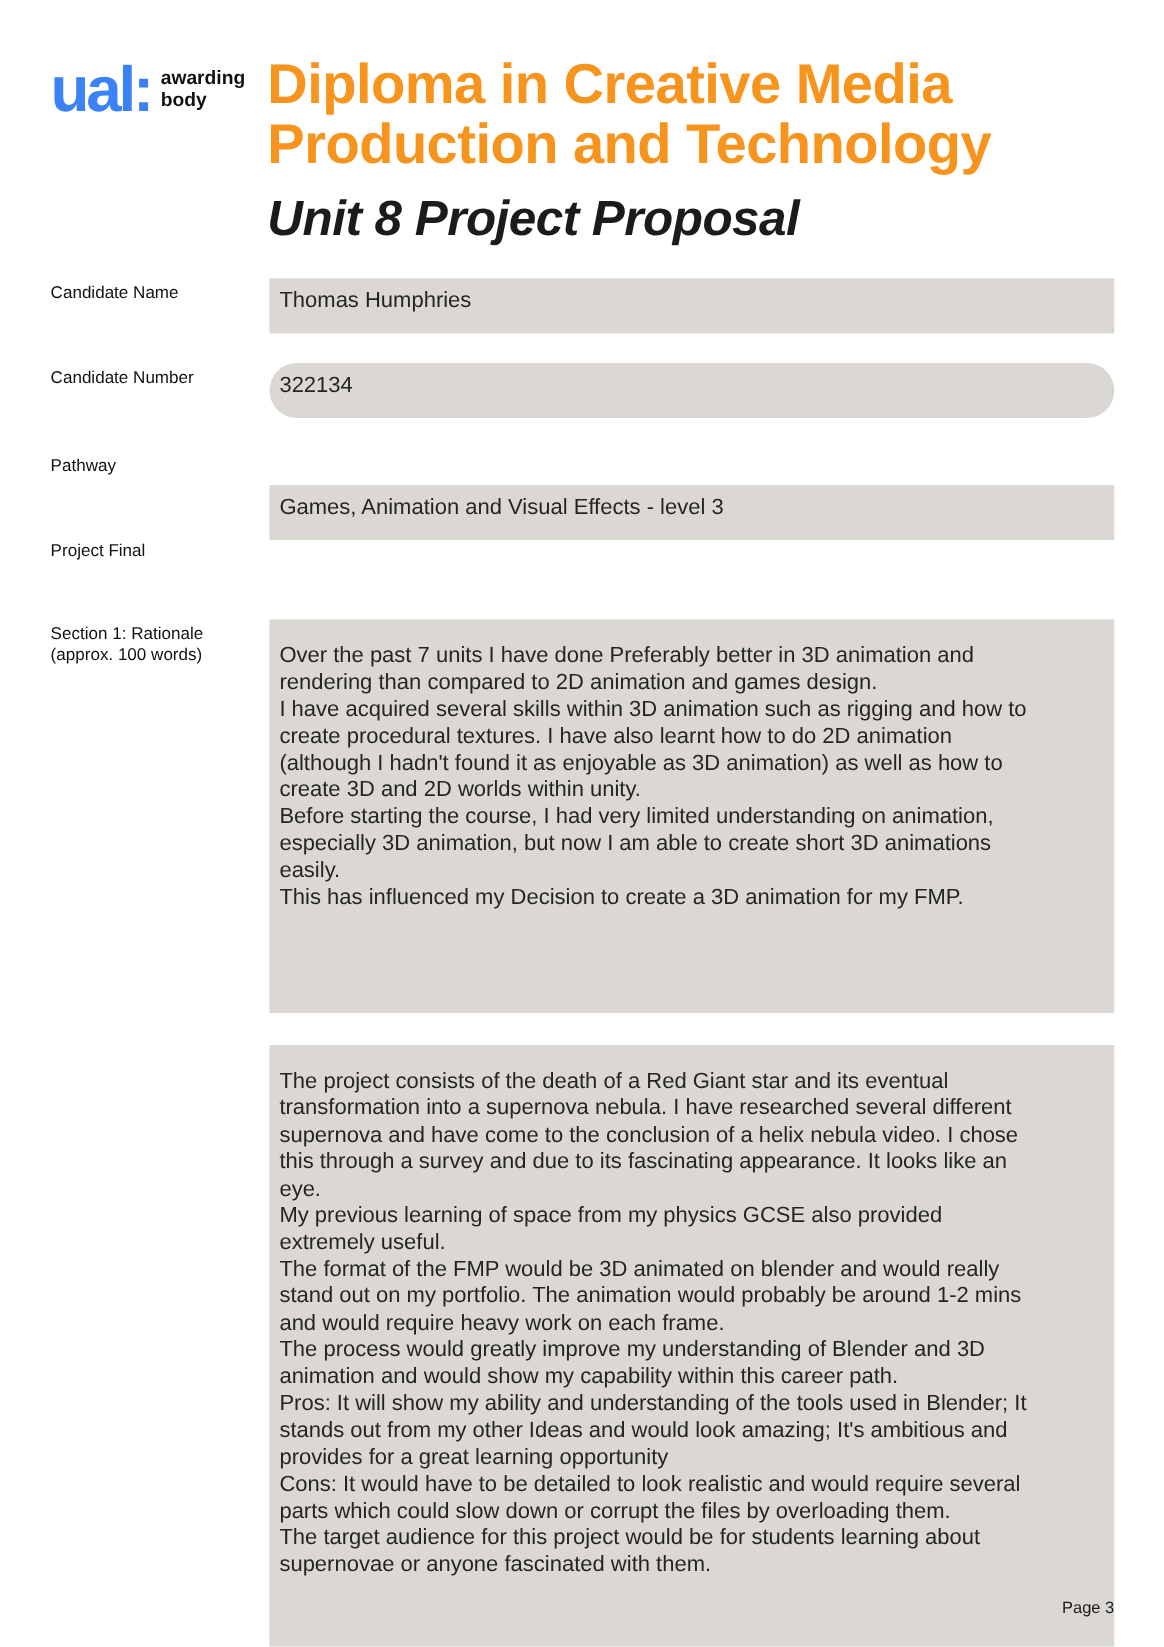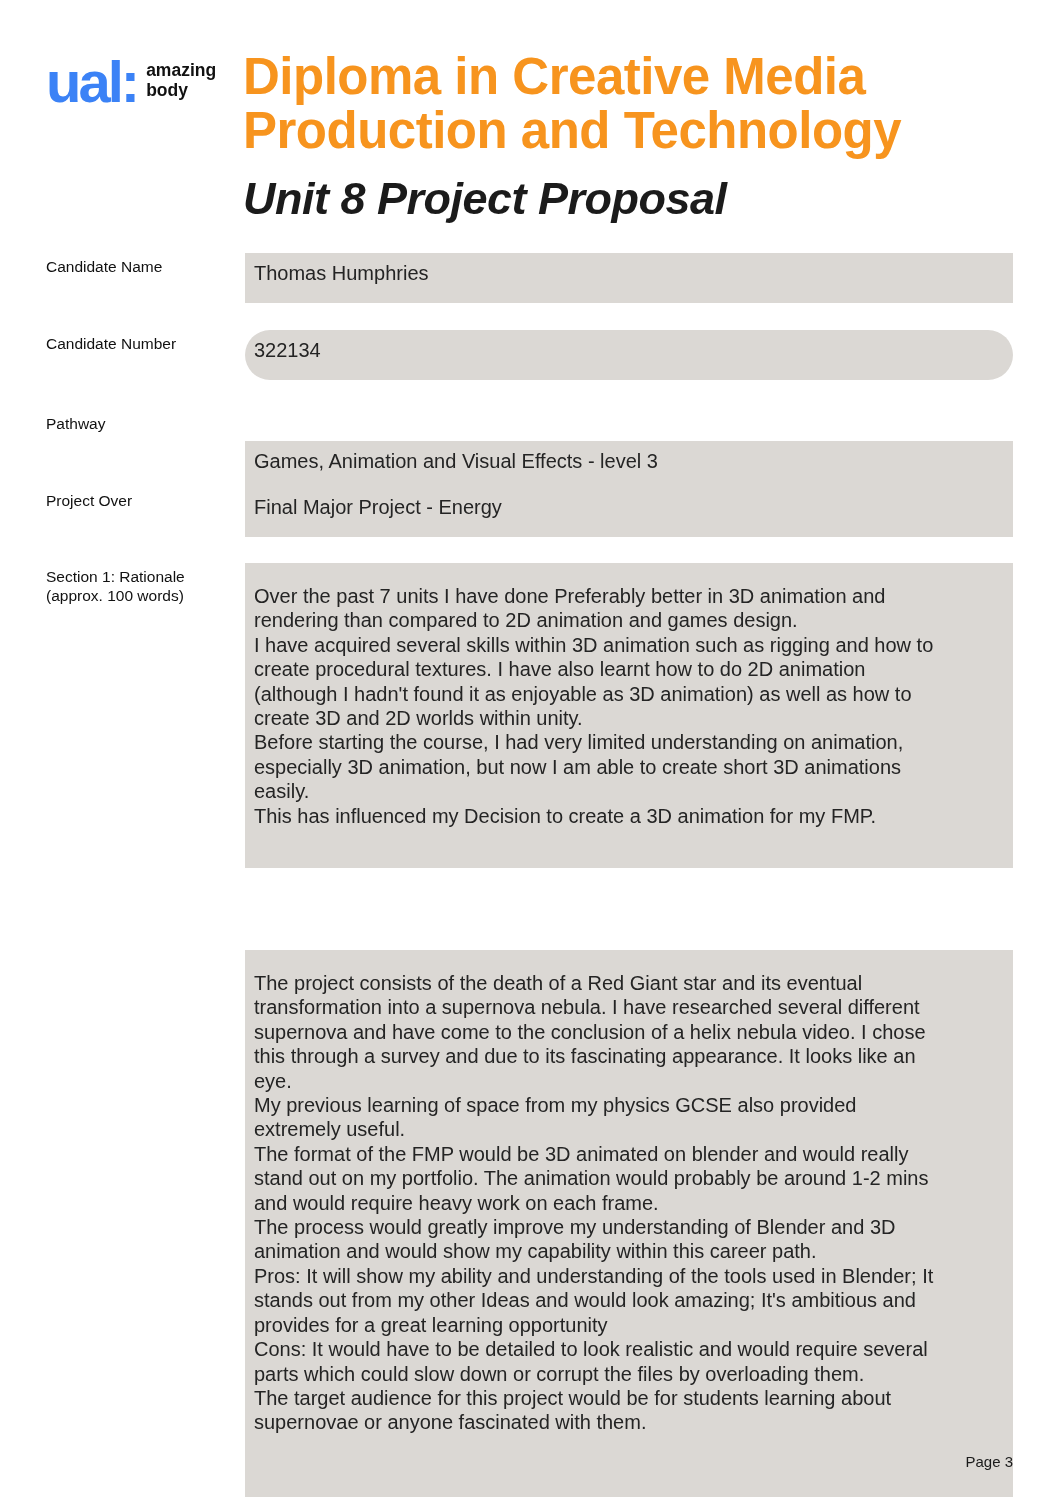--- a/index.html
+++ b/index.html
@@ -107,39 +107,39 @@
     font-size: 20px;
     line-height: 24.4px;
     color: #242424;
     white-space: pre-line;
   }
 
   .l1 { top: 257px; }  .b1 { top: 253px; }
   .l2 { top: 334px; }  .b2 { top: 330px; border-radius: 25px; }
   .l3 { top: 414px; }  .b3 { top: 410px; margin-top: 31px; }
   .l4 { top: 491px; }  .b4 { top: 487px; }
-  .l5 { top: 567px; }  .b5 { top: 563px; height: 305px; }
+  .l5 { top: 567px; }  .b5 { top: 563px; height: 358px; }
   .l6 { top: 954px; }  .b6 { top: 950px; height: 564px; }
 
   .page-number {
     position: absolute;
     right: 45px;
     top: 1453px;
     font-size: 15px;
     color: #1b1b1b;
   }
 </style>
 </head>
 <body>
 
 <div class="page">
 
   <div class="logo">
     <span class="brand">ual:</span>
-    <span class="tagline">amazing
+    <span class="tagline">awarding
 body</span>
   </div>
 
   <h1 class="title">Diploma in Creative Media
 Production and Technology</h1>
   <h2 class="subtitle">Unit 8 Project Proposal</h2>
   <span class="annot">≡</span>
 
   <div class="field-label l1">Candidate Name</div>
   <div class="field-box single b1">
@@ -149,24 +149,21 @@
   <div class="field-label l2">Candidate Number</div>
   <div class="field-box single b2">
     <span class="field-value">322134</span>
   </div>
 
   <div class="field-label l3">Pathway</div>
   <div class="field-box single b3">
     <span class="field-value">Games, Animation and Visual Effects - level 3</span>
   </div>
 
-  <div class="field-label l4">Project Over</div>
-  <div class="field-box single b4">
-    <span class="field-value">Final Major Project - Energy</span>
-  </div>
+  <div class="field-label l4">Project Final</div>
 
   <div class="field-label l5">Section 1: Rationale
 (approx. 100 words)</div>
   <div class="field-box multi b5">
     <span class="field-value">Over the past 7 units I have done Preferably better in 3D animation and
 rendering than compared to 2D animation and games design.
 I have acquired several skills within 3D animation such as rigging and how to
 create procedural textures. I have also learnt how to do 2D animation
 (although I hadn't found it as enjoyable as 3D animation) as well as how to
 create 3D and 2D worlds within unity.

